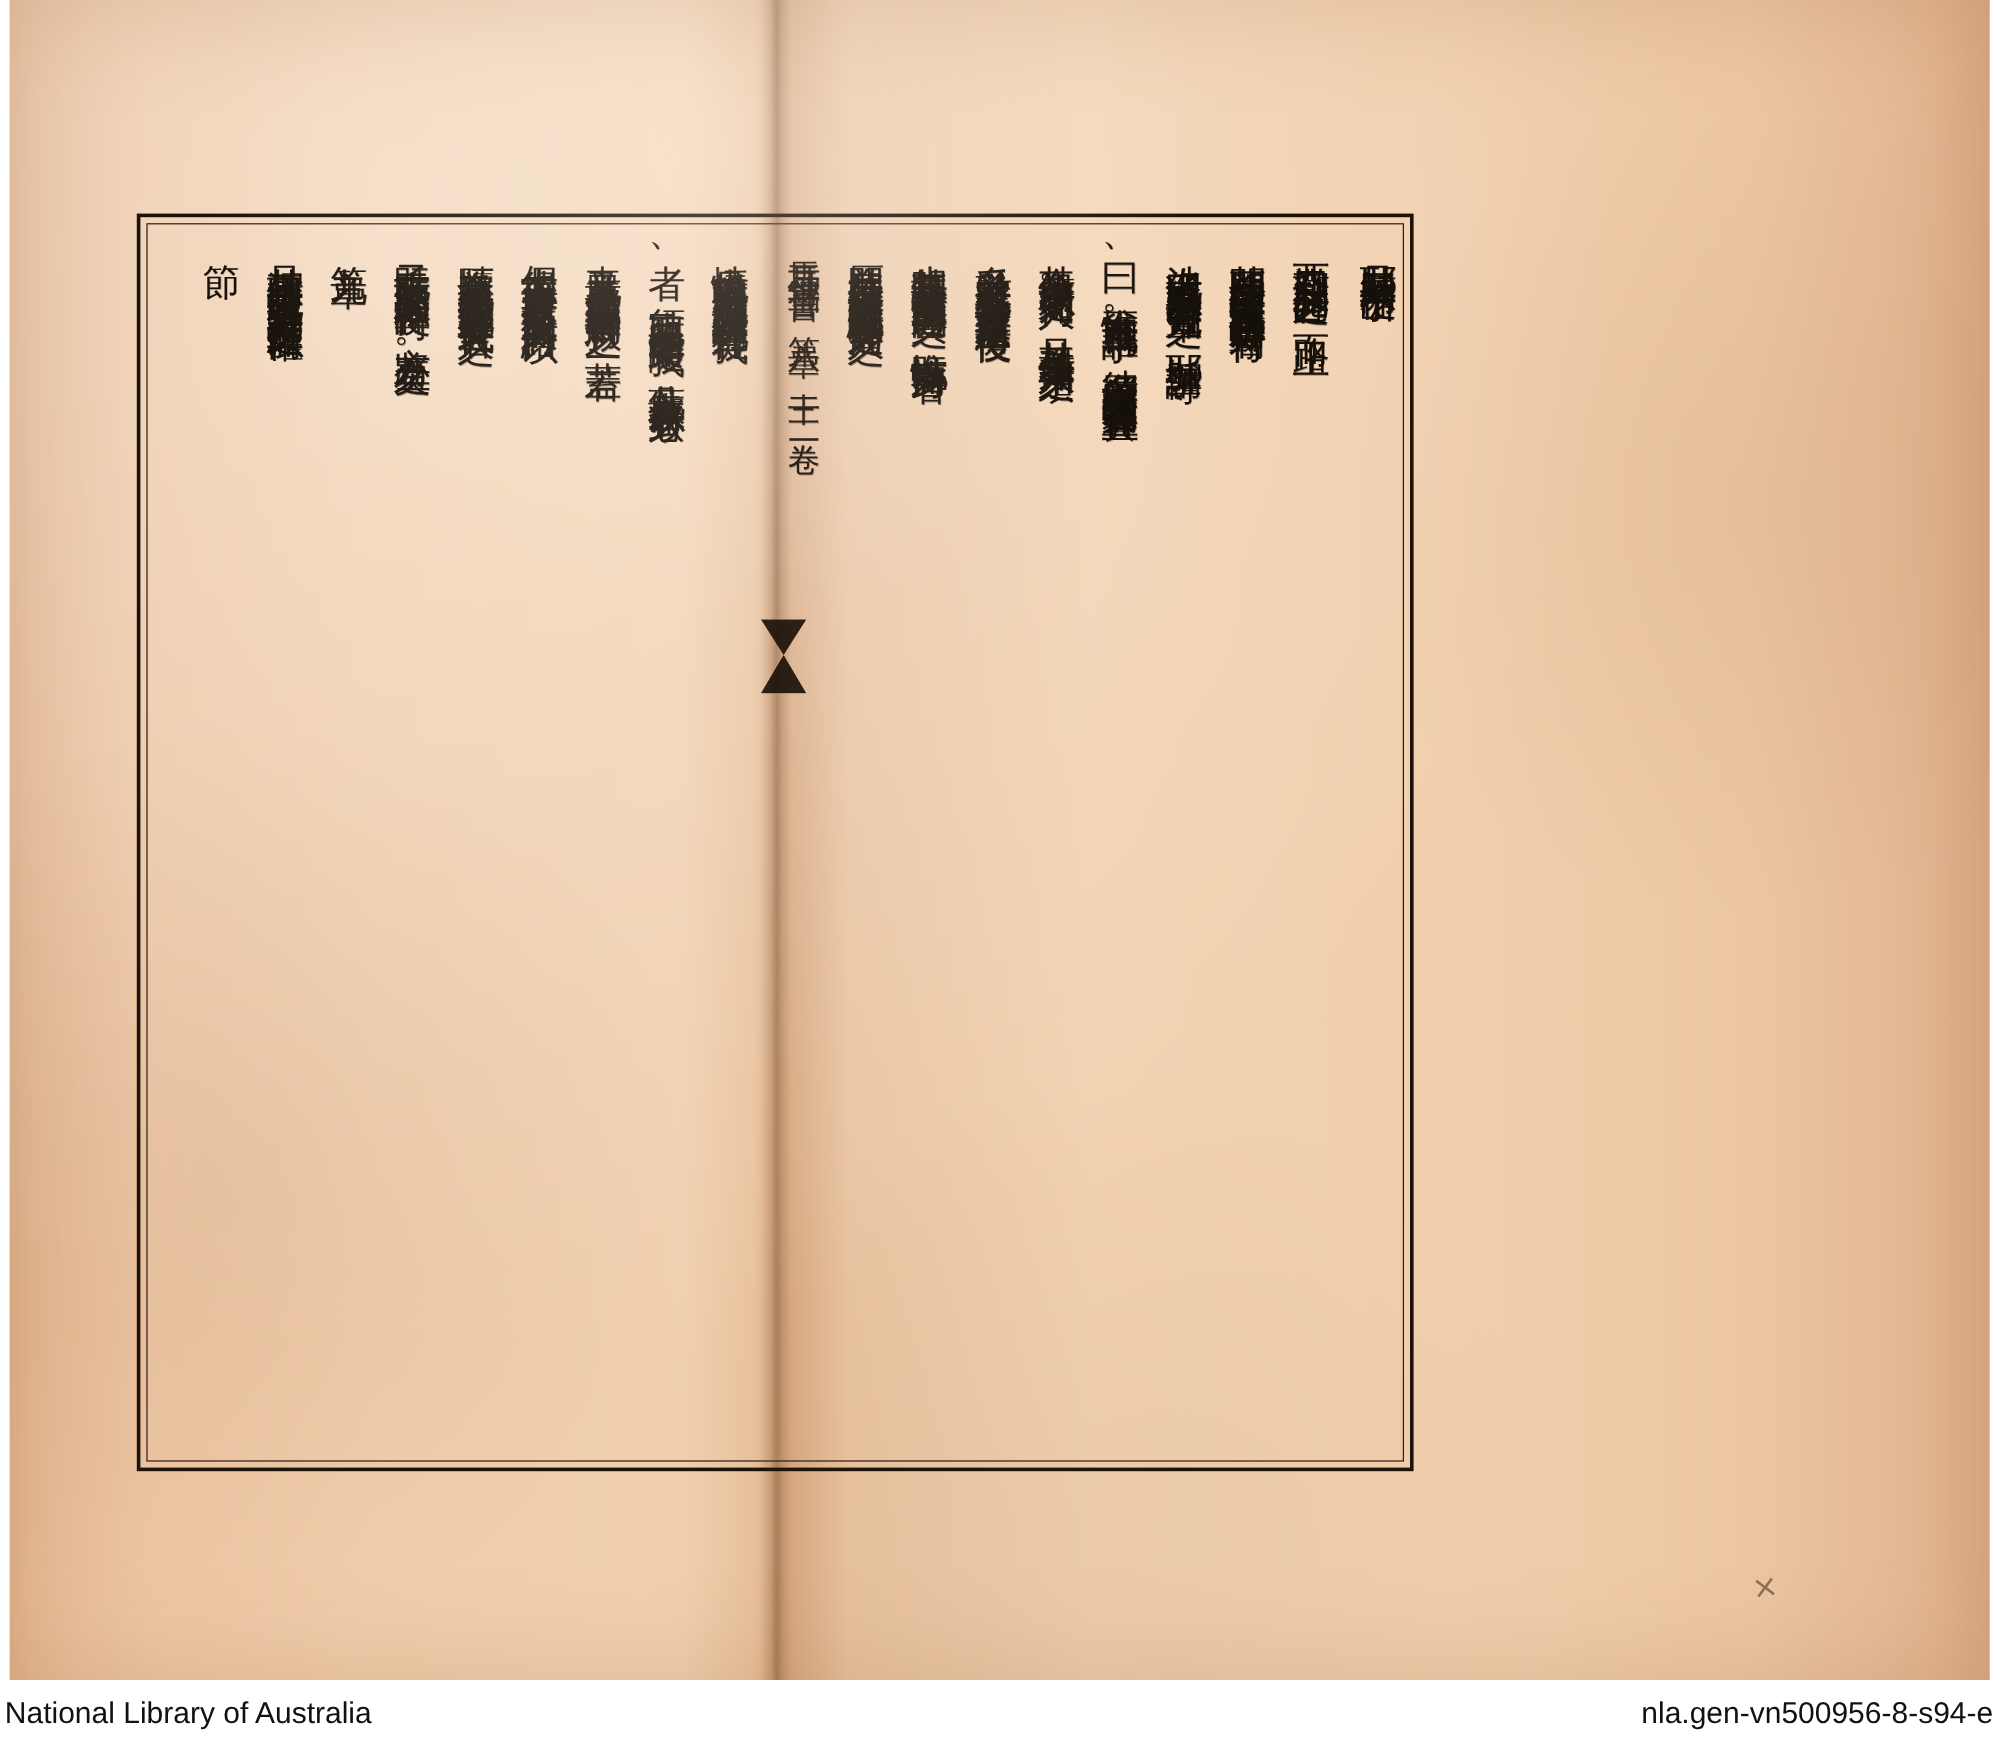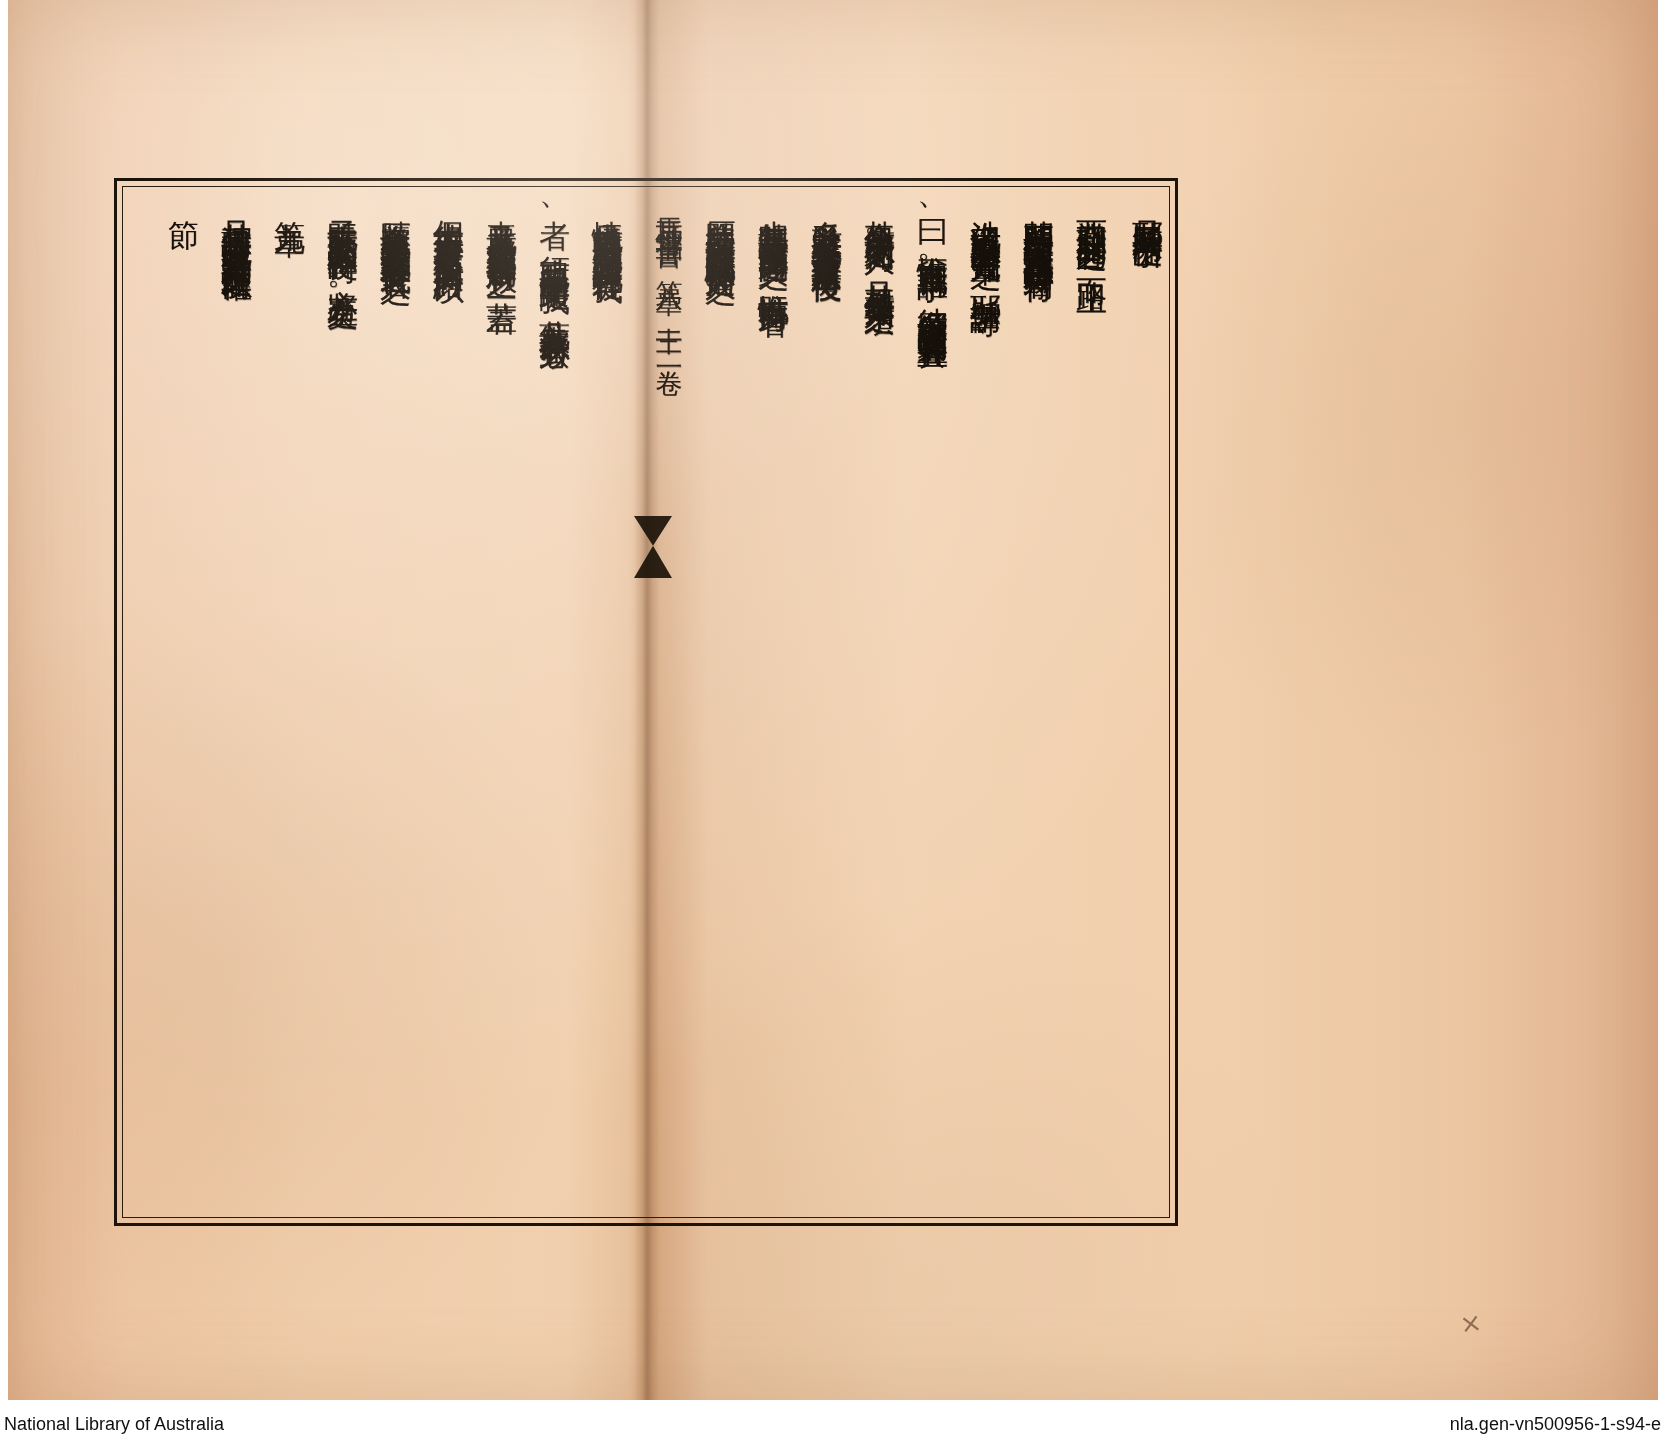--- a/index.html
+++ b/index.html
@@ -140,21 +140,21 @@
   
   .caption-bar {
     position: absolute;
     bottom: 0;
     left: 0;
     width: 1667px;
     height: 53px;
     background: #ffffff;
     color: #111111;
     font-family: "Liberation Sans", sans-serif;
-    font-size: 18px;
+    font-size: 25px;
   }
   .caption-left {
     position: absolute;
     left: 4px;
     top: 14px;
   }
   .caption-right {
     position: absolute;
     right: 6px;
     top: 14px;
@@ -212,16 +212,16 @@
       <div class="col w-norm">且其謂伊等曰在此者之中有幾許未見神之王以權而</div>
       <div class="col w-norm">節</div>
 
     </div>
 
     <div class="pencil">×</div>
   </div>
 
   <div class="caption-bar">
     <span class="caption-left">National Library of Australia</span>
-    <span class="caption-right">nla.gen-vn500956-1-s94-e</span>
+    <span class="caption-right">nla.gen-vn500956-8-s94-e</span>
   </div>
 
 </div>
 
 </body></html>

